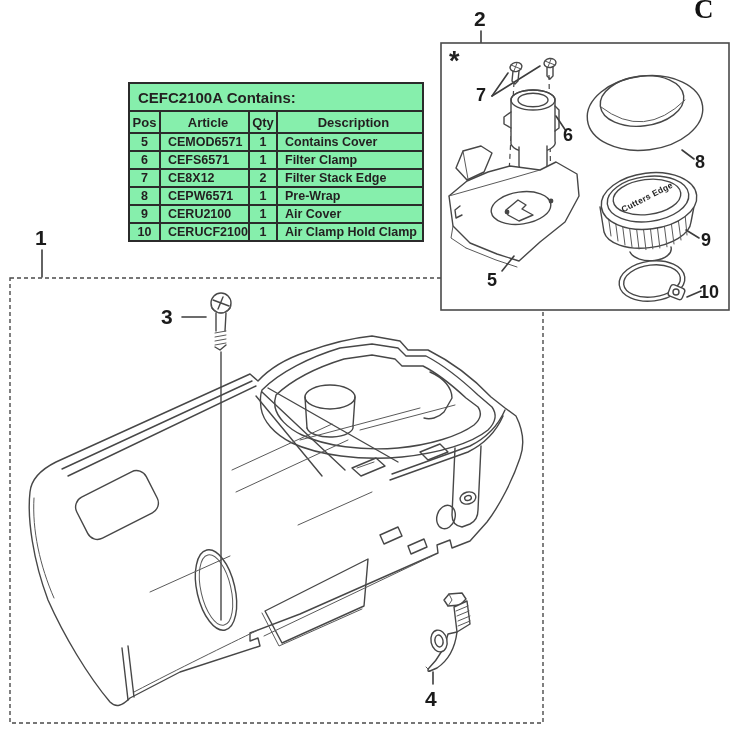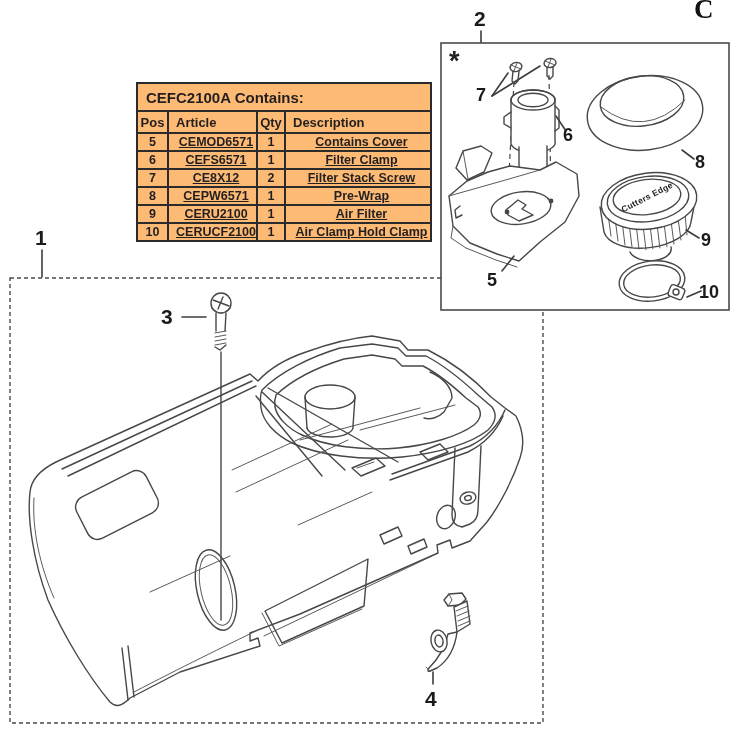--- a/index.html
+++ b/index.html
@@ -13,30 +13,30 @@
   .dash2{stroke:#474747;stroke-width:1.2;fill:none;stroke-dasharray:5 4;}
   .leader{stroke:#3d3d3d;stroke-width:1.6;fill:none;stroke-linecap:round;}
   .dot{fill:#474747;stroke:none;}
   .callout{position:absolute;font-weight:bold;color:#1b1b1b;line-height:1;}
   .big{font-size:21px;}
   .small{font-size:18px;}
   .corner-letter{position:absolute;left:694px;top:-6px;font-family:"Liberation Serif","DejaVu Serif",serif;
                  font-weight:bold;font-size:27px;color:#111;}
   .star{position:absolute;left:449px;top:46px;font-size:27px;font-weight:bold;color:#222;}
   
-  table.parts{position:absolute;left:136px;top:82px;width:242px;border-collapse:collapse;
-              table-layout:fixed;background:#fdba74;}
+  table.parts{position:absolute;left:128px;top:82px;width:242px;border-collapse:collapse;
+              table-layout:fixed;background:#86efac;}
   table.parts th,table.parts td{border:2px solid #2b2b2b;color:#231f20;font-weight:bold;
               white-space:nowrap;overflow:hidden;}
   .t-title{font-size:15px;text-align:left;padding:4px 4px 4px 8px;height:18px;}
   .t-head th{font-size:13px;height:16px;padding:2px 0 2px 0;}
-  .t-head .al{text-align:left;padding-left:7px;}
+  .t-head .al{text-align:center;padding-left:7px;}
   table.parts td{font-size:12.5px;height:13px;padding:1px 0 1px 0;}
   td.c{text-align:center;}
-  td.l{text-align:center;padding-left:7px !important;text-decoration:underline;}
+  td.l{text-align:left;padding-left:7px !important;}
   .col-pos{width:31px;} .col-art{width:89px;} .col-qty{width:28px;} .col-desc{width:146px;}
   .cap{font-size:8.5px;font-weight:bold;fill:#1f1f1f;letter-spacing:.3px;}
 </style>
 </head>
 <body>
 
 <div class="canvas">
 
 <svg width="751" height="731" viewBox="0 0 751 731">
 
@@ -255,33 +255,33 @@
     <tr>
       <td class="c">6</td>
       <td class="l">CEFS6571</td>
       <td class="c">1</td>
       <td class="l">Filter Clamp</td>
     </tr>
     <tr>
       <td class="c">7</td>
       <td class="l">CE8X12</td>
       <td class="c">2</td>
-      <td class="l">Filter Stack Screw</td>
+      <td class="l">Filter Stack Edge</td>
     </tr>
     <tr>
       <td class="c">8</td>
       <td class="l">CEPW6571</td>
       <td class="c">1</td>
       <td class="l">Pre-Wrap</td>
     </tr>
     <tr>
       <td class="c">9</td>
       <td class="l">CERU2100</td>
       <td class="c">1</td>
-      <td class="l">Air Filter</td>
+      <td class="l">Air Cover</td>
     </tr>
     <tr>
       <td class="c">10</td>
       <td class="l">CERUCF2100</td>
       <td class="c">1</td>
       <td class="l">Air Clamp Hold Clamp</td>
     </tr>
   </tbody>
 </table>
 

